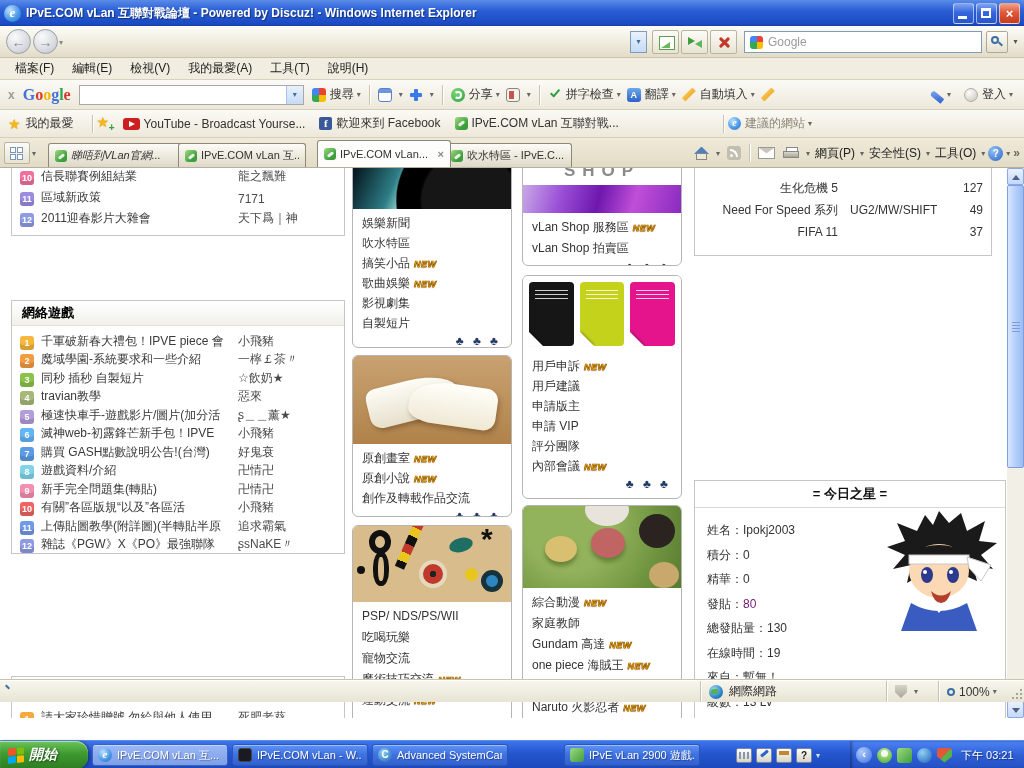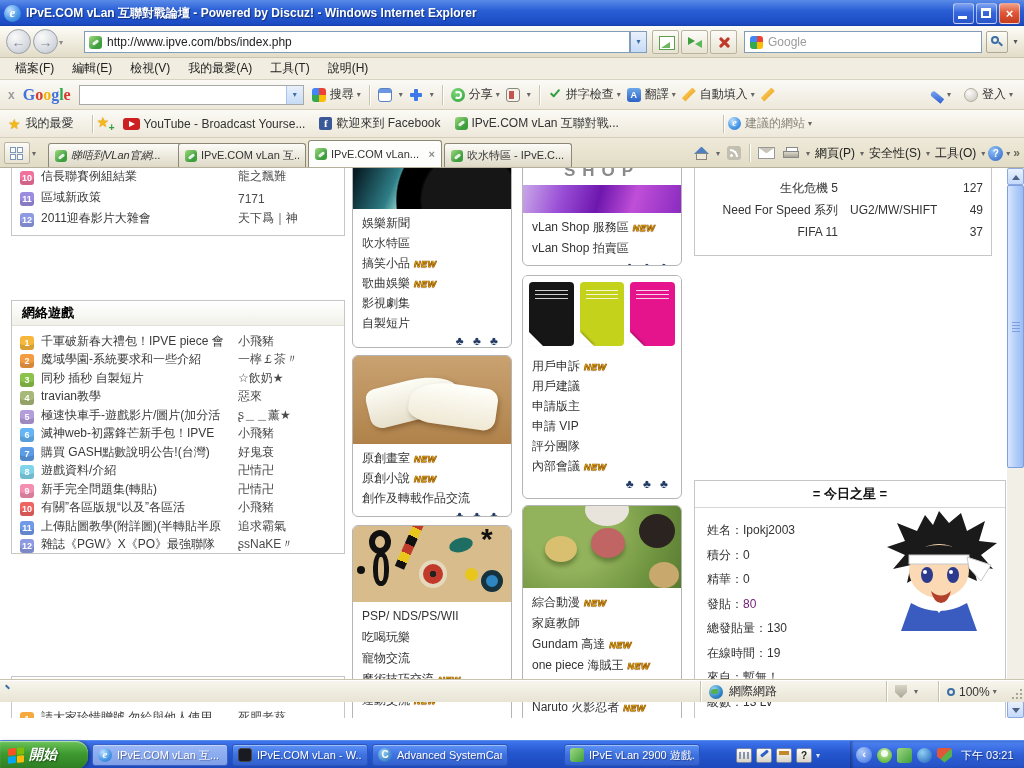--- a/index.html
+++ b/index.html
@@ -99,21 +99,21 @@
   .gray-text{color:#8A8578;}
   
   .tabrow{position:absolute;left:0;top:138px;width:1024px;height:30px;background:linear-gradient(#EFEAD9,#E2DCC6);
     border-bottom:1px solid #B5B09B;box-sizing:border-box;}
   .qt-btn{position:absolute;left:4px;top:4px;width:26px;height:22px;border:1px solid #B9B4A0;border-radius:2px;background:linear-gradient(#FCFBF7,#E8E3D2);box-sizing:border-box;}
   .qt-grid{position:absolute;left:5px;top:4px;width:13px;height:13px;display:grid;grid-template-columns:1fr 1fr;gap:1px;}
   .qt-grid i{background:#fff;border:1px solid #7A96B9;}
   .qt-dd{position:absolute;left:32px;top:11px;font-size:8px;color:#666;}
   .tab{position:absolute;top:5px;height:24px;border:1px solid #8C8877;border-bottom:none;border-radius:3px 3px 0 0;
     background:linear-gradient(#FCFBF7,#DED9C6);box-sizing:border-box;display:flex;align-items:center;padding:0 6px;font-size:11px;color:#333;overflow:hidden;}
-  .tab.active{top:2px;height:27px;background:#FDFDFB;z-index:2;}
+  .tab.active{top:2px;height:27px;background:#FDFDFB;z-index:2;margin-left:9px;}
   .tab .leaf{width:12px;height:12px;margin-right:4px;}
   .tab-label{white-space:nowrap;overflow:hidden;flex:1;}
   .tab-x{color:#8A8A8A;font-weight:bold;font-size:11px;margin-left:4px;}
   .tr-right{position:absolute;right:4px;top:4px;height:22px;display:flex;align-items:center;}
   .tr-ic{margin:0 4px;position:relative;}
   .home-ic{width:15px;height:13px;position:relative;}
   .home-ic::before{content:"";position:absolute;left:0;top:0;border-style:solid;border-width:0 7px 7px 7px;border-color:transparent transparent #4E7FBF transparent;width:1px;}
   .home-ic::after{content:"";position:absolute;left:2px;top:6px;width:11px;height:7px;background:#EDE9DA;border:1px solid #8A867A;box-sizing:border-box;}
   .rss-ic{width:14px;height:14px;border-radius:3px;background:#C2BEB0;position:relative;}
   .rss-ic::before{content:"";position:absolute;left:3px;bottom:3px;width:3px;height:3px;border-radius:50%;background:#fff;}
@@ -273,24 +273,20 @@
       </span>
     <span class="winbtn close">
         <i class="g-x">×</i>
       </span>
   </div>
 
   <div class="navbar">
     <span class="navcircle abs" style="left:6px;">←</span>
     <span class="navcircle abs" style="left:33px;">→</span>
     <span class="nav-dd">▾</span>
-    <div class="addr-field">
-      <span class="leaf"></span>
-      <span class="addr-url">http://www.ipve.com/bbs/index.php</span>
-    </div>
     <div class="combo-btn">▾</div>
     <div class="mini-btn" style="left:652px;">
         <i class="pic-ic"></i>
       </div>
     <div class="mini-btn" style="left:681px;">
         <i class="ref-ic"></i>
       </div>
     <div class="mini-btn" style="left:710px;">
         <i class="x-ic"></i>
       </div>

